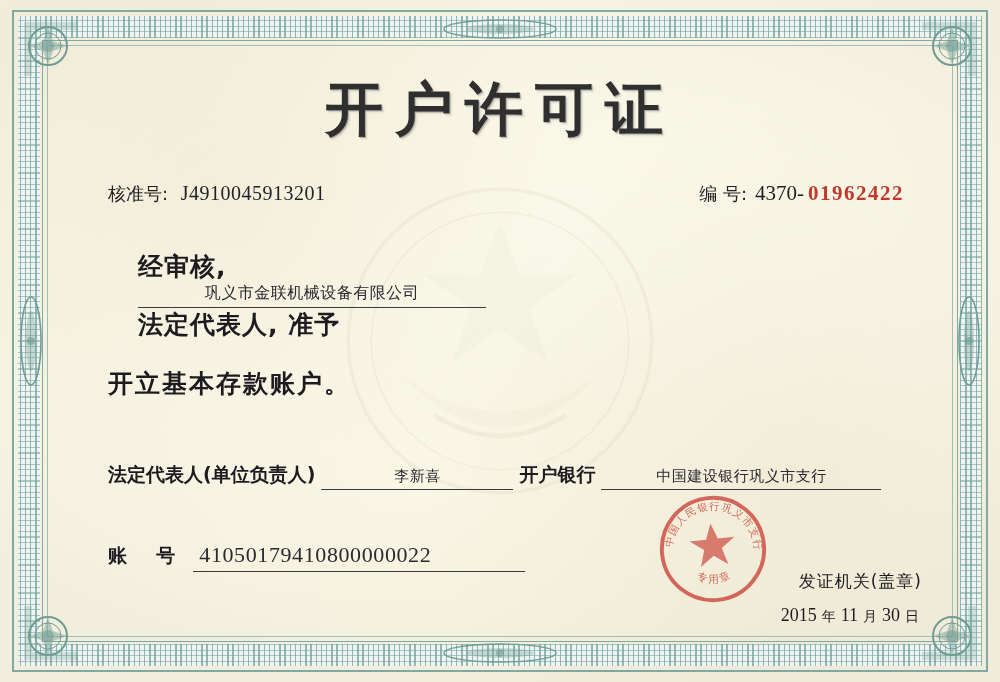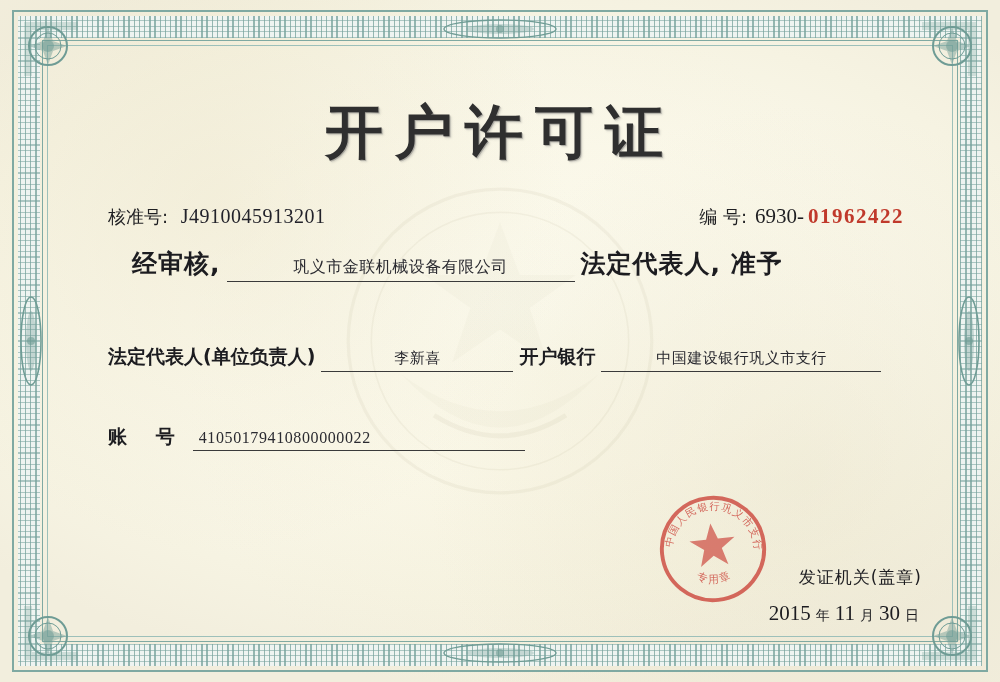--- a/index.html
+++ b/index.html
@@ -131,21 +131,21 @@
     bottom: 62px;
   }
 
   .title {
     text-align: center;
     font-family: "DejaVu Sans", "Liberation Sans", sans-serif;
     font-weight: bold;
     font-size: 58px;
     letter-spacing: 12px;
     color: #2f2f2f;
-    margin-top: 32px;
+    margin-top: 9px;
     text-shadow: 1px 1px 0 rgba(90,90,90,0.35), 2px 2px 2px rgba(120,120,120,0.25);
   }
 
   .row-numbers {
     display: flex;
     justify-content: space-between;
     align-items: baseline;
     margin-top: 32px;
     padding: 0 26px 0 38px;
     font-size: 19px;
@@ -175,27 +175,28 @@
     font-size: 21px;
     font-weight: bold;
     color: #c0392b;
     letter-spacing: 1.5px;
     margin-left: 4px;
   }
 
   .body-line {
     display: flex;
     align-items: baseline;
-    margin-top: 18px;
+    margin-top: 44px;
     padding-left: 62px;
     font-family: "DejaVu Sans", "Liberation Sans", sans-serif;
     font-size: 25px;
     font-weight: bold;
     color: #1c1c20;
     letter-spacing: 1px;
+    flex-direction: column;
   }
   .fill {
     display: inline-block;
     border-bottom: 1.5px solid #3a3a3a;
     text-align: center;
     font-family: "DejaVu Sans", "Liberation Sans", sans-serif;
     font-weight: normal;
     font-size: 16px;
     color: #2a2a30;
     padding: 0 6px 3px 6px;
@@ -231,31 +232,31 @@
   .fill.rep { width: 180px; font-size: 15px; }
   .fill.bank { width: 268px; font-size: 15px; }
 
   .row-account {
     display: flex;
     align-items: baseline;
     margin-top: 52px;
     padding-left: 38px;
   }
   .acct-label {
-    font-family: Liberation Serif, serif;
+    font-family: Liberation Sans, sans-serif;
     font-size: 19px;
     font-weight: bold;
     color: #1c1c20;
     letter-spacing: 12px;
     white-space: nowrap;
   }
   .fill.account {
     width: 320px;
     font-family: "Liberation Serif", serif;
-    font-size: 16px;
+    font-size: 22px;
     text-align: left;
     letter-spacing: 0.6px;
   }
 
   .issuer-block {
     position: absolute;
     right: 78px;
     bottom: 56px;
     text-align: right;
     width: 240px;
@@ -271,21 +272,21 @@
     font-family: "Liberation Serif", serif;
     font-size: 17px;
     color: #1c1c20;
     white-space: nowrap;
   }
   .date-line .cn {
     font-family: "DejaVu Sans", "Liberation Sans", sans-serif;
     font-size: 14px;
     padding: 0 3px;
   }
-  .date-line .num { font-size: 21px; padding: 0 2px; }
+  .date-line .num { font-size: 18px; padding: 0 2px; }
 
   
   .seal {
     position: absolute;
     right: 228px;
     bottom: 74px;
     width: 118px;
     height: 118px;
     opacity: 0.72;
     transform: rotate(-6deg);
@@ -386,31 +387,32 @@
 
     <div class="title">开户许可证</div>
 
     <div class="row-numbers">
       <div>
         <span class="label-cn">核准号:</span>
         <span class="approve-no">J4910045913201</span>
       </div>
       <div class="serial-wrap">
         <span class="label-cn">编 号:</span>
-        <span class="serial-prefix">6930-</span>
+        <span class="serial-prefix">4370-</span>
         <span class="serial-red">01962422</span>
       </div>
     </div>
 
     <div class="body-line">
       <span>经审核,</span>
       <span class="fill company">巩义市金联机械设备有限公司</span>
       <span>法定代表人, 准予</span>
     </div>
 
+    <div class="body-line2">开立基本存款账户。</div>
 
     <div class="row-fields">
       <span class="field-label">法定代表人(单位负责人)</span>
       <span class="fill rep">李新喜</span>
       <span class="field-label">开户银行</span>
       <span class="fill bank">中国建设银行巩义市支行</span>
     </div>
 
     <div class="row-account">
       <span class="acct-label">账 号</span>

